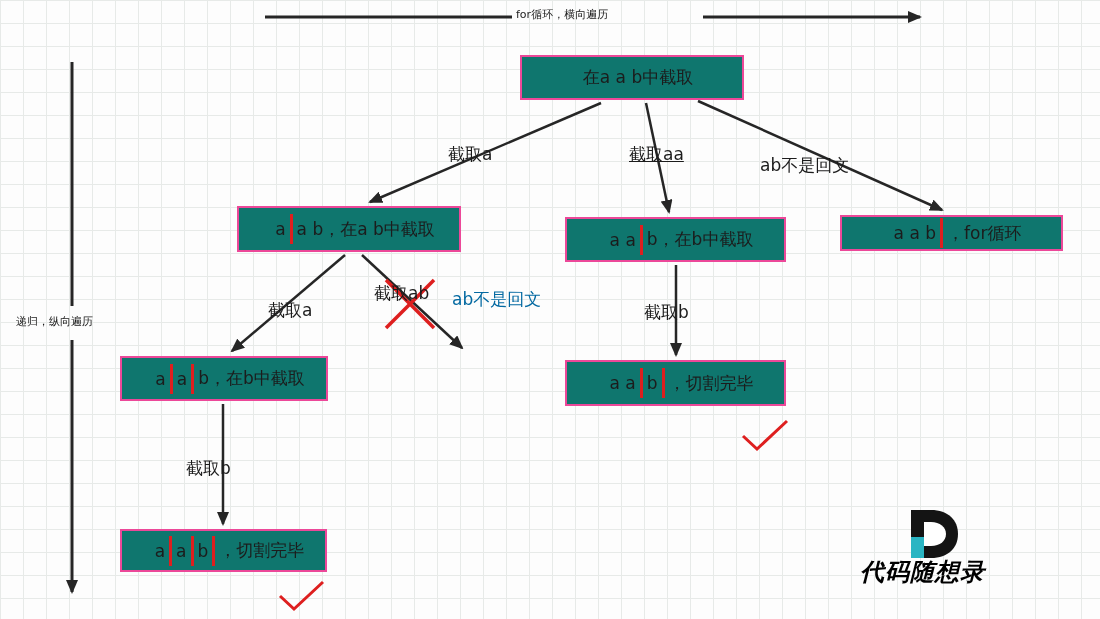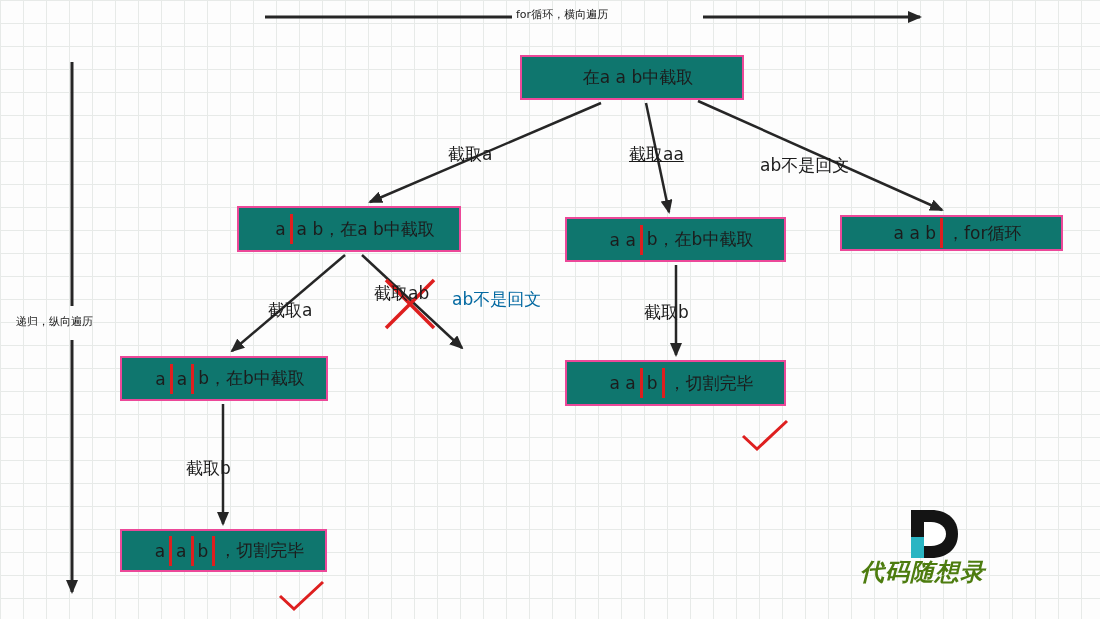--- a/index.html
+++ b/index.html
@@ -57,21 +57,21 @@
     color: #0369a1;
     z-index: 3;
   }
   .brand-text {
     position: absolute;
     font-family: "Liberation Serif", "DejaVu Serif", serif;
     font-style: italic;
     font-weight: 700;
     font-size: 24px;
     letter-spacing: 1px;
-    color: #4d7c0f;
+    color: #000000;
     z-index: 3;
   }
   .brand-logo {
     position: absolute;
     z-index: 3;
   }
 </style>
 </head>
 <body>
 

